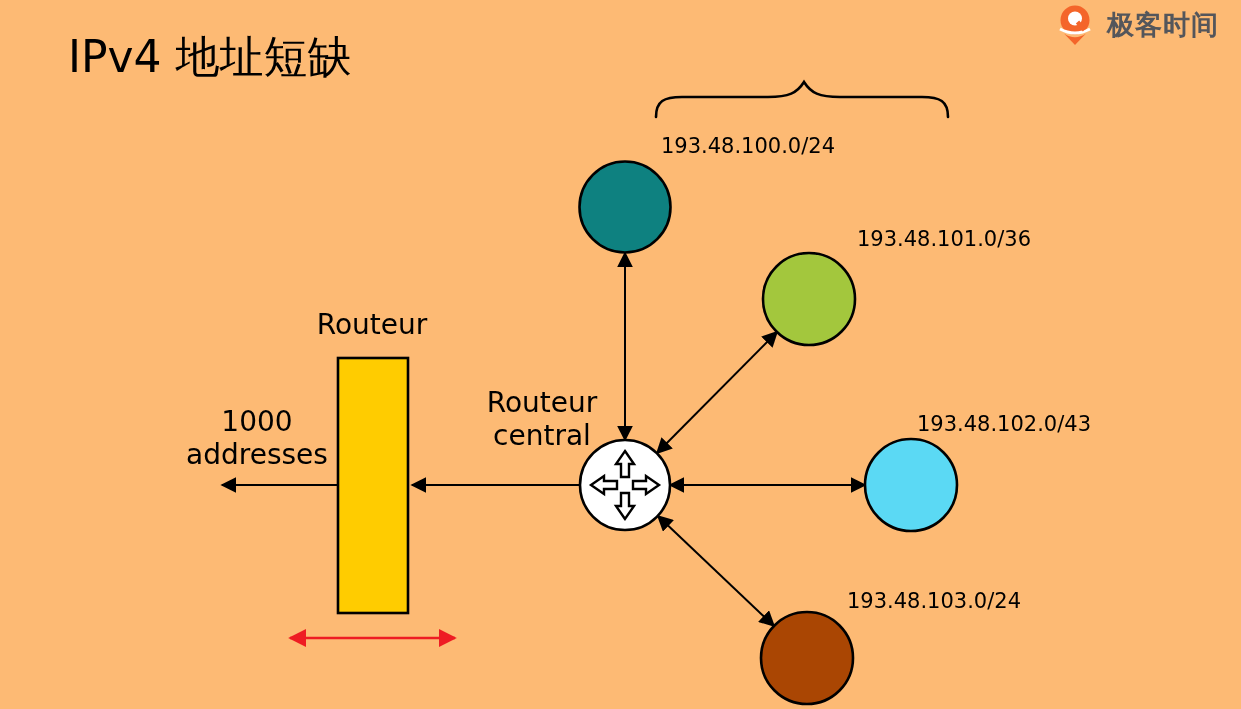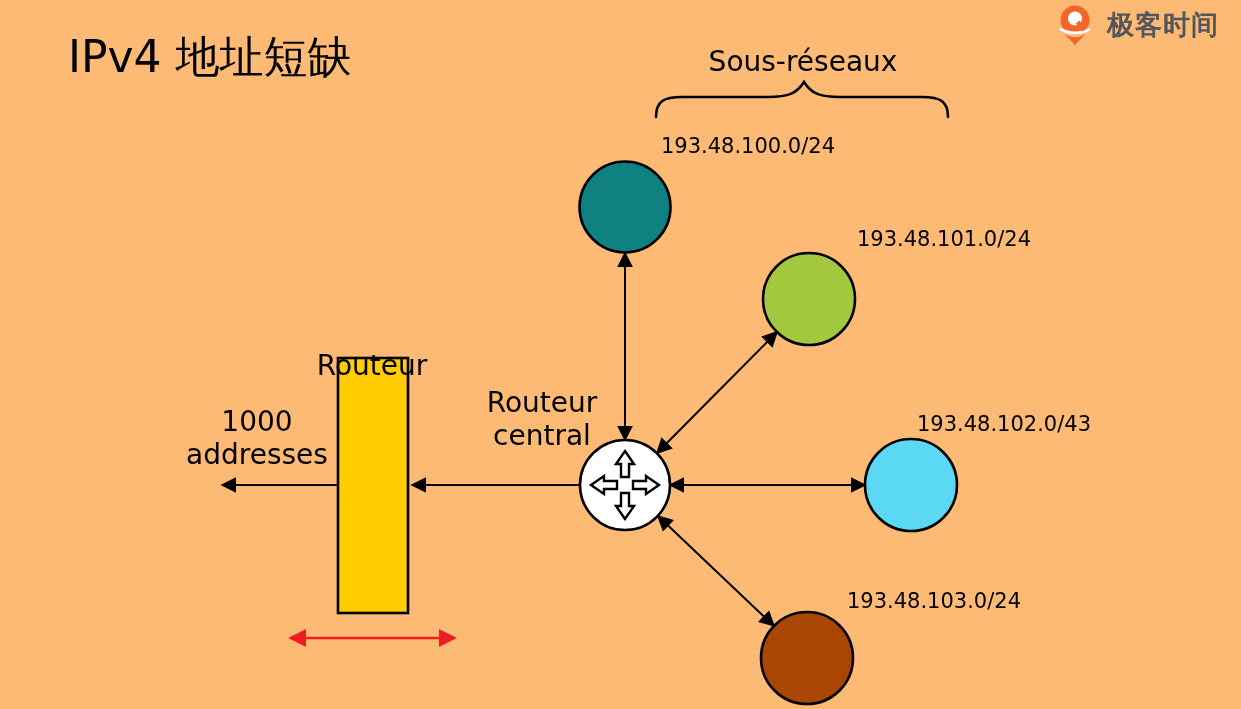--- a/index.html
+++ b/index.html
@@ -81,27 +81,26 @@
       <circle cx="19" cy="16" r="14.5" fill="#f4652a"></circle>
       <circle cx="19" cy="16" r="14.5" fill="none"></circle>
       <path d="M 4,25 Q 19,33 34,25" stroke="#ffffff" stroke-width="3" fill="none"></path>
       <path d="M 8,29.5 Q 19,37 30,29.5 L 19,41 Z" fill="#f4652a"></path>
       <circle cx="19" cy="14.5" r="7" fill="#ffffff"></circle>
       <line x1="21.5" y1="18" x2="28.5" y2="26" stroke="#f4652a" stroke-width="4.4"></line>
     </svg>
     <span class="brand-text">极客时间</span>
   </div>
 
-  <div class="label fs28" style="left:803px;top:62px;">Sous-réseaux</div>
 
   <div class="label fs29" style="left:748px;top:146px;">193.48.100.0/24</div>
-  <div class="label fs29" style="left:944px;top:239px;">193.48.101.0/24</div>
+  <div class="label fs29" style="left:944px;top:239px;">193.48.101.0/36</div>
   <div class="label fs29" style="left:1004px;top:424px;">193.48.102.0/43</div>
   <div class="label fs29" style="left:934px;top:601px;">193.48.103.0/24</div>
 
-  <div class="label fs28" style="left:372px;top:325px;margin-top:41px;">Routeur</div>
+  <div class="label fs28" style="left:372px;top:325px;">Routeur</div>
 
   <div class="label fs28 wrap" style="left:542px;top:419px;width:170px;">Routeur central</div>
 
   <div class="label fs28 wrap" style="left:257px;top:438px;width:165px;">1000 addresses</div>
 
 
 </div>
 
 </body></html>

